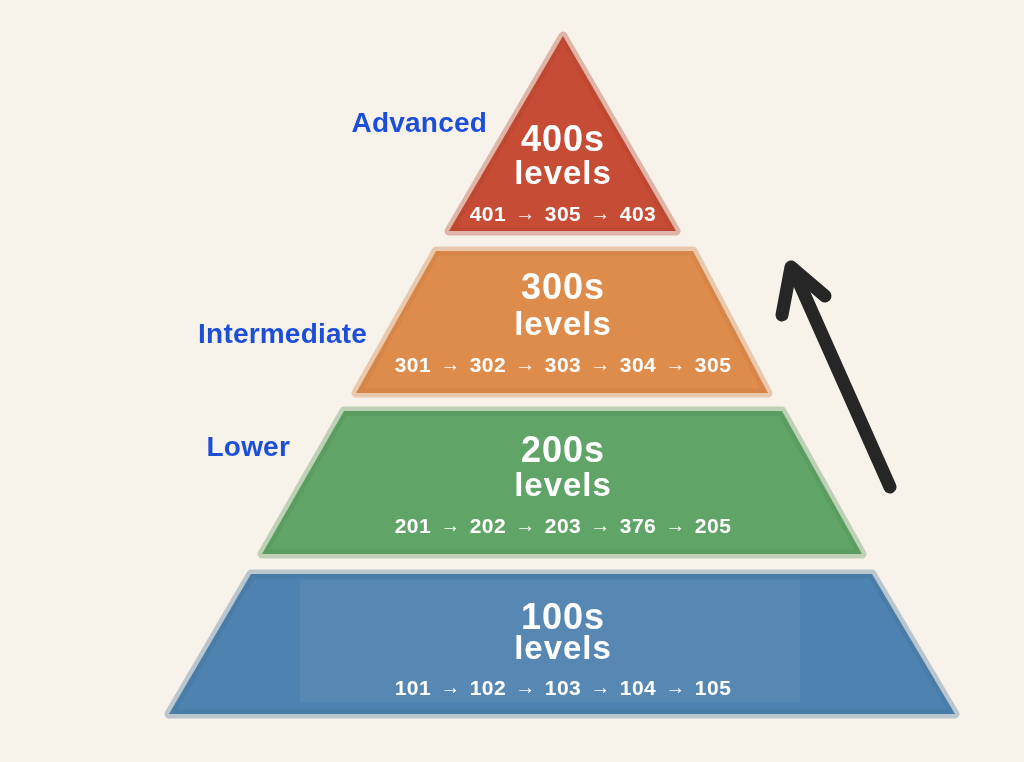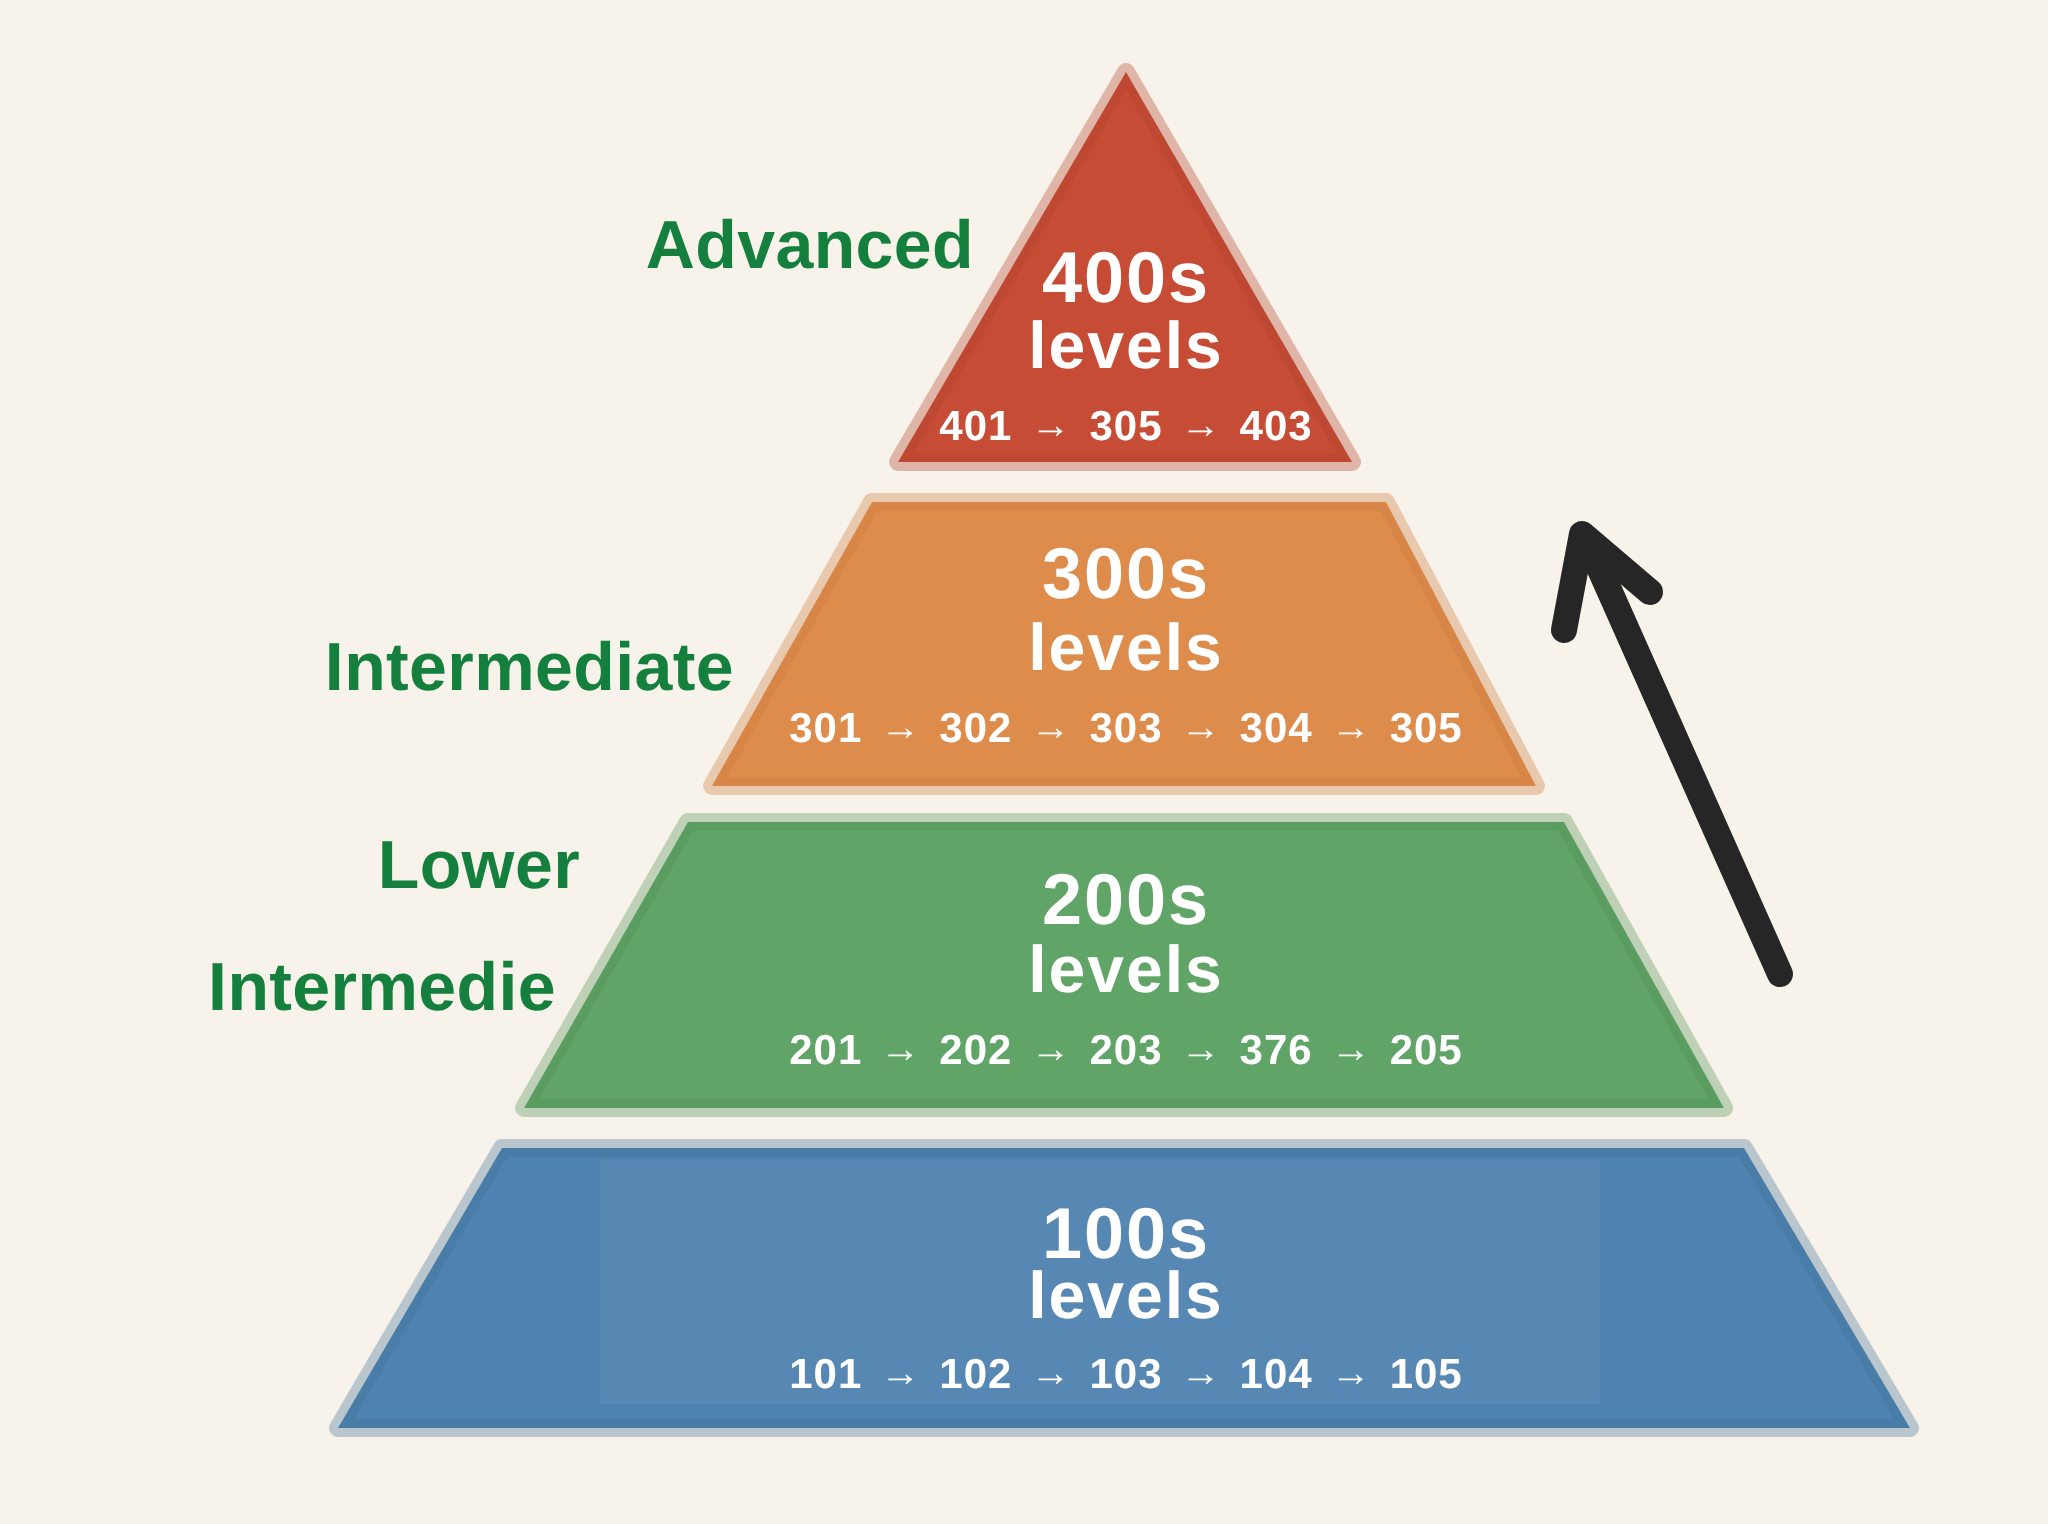--- a/index.html
+++ b/index.html
@@ -5,22 +5,22 @@
   html,body{margin:0;padding:0;}
   body{font-family:"Liberation Sans",sans-serif;}
   #stage{
     position:relative;
     width:1024px;height:762px;
     overflow:hidden;
   }
   #pyramid-svg{position:absolute;left:0;top:0;}
   .side-label{
     position:absolute;
-    color:#15803d;
-    font-size:34px;
+    color:#1d4ed8;
+    font-size:28px;
     font-weight:600;
     letter-spacing:.2px;
     white-space:nowrap;
     line-height:38px;
   }
   .level-text{
     position:absolute;
     left:63px;width:1000px;
     text-align:center;
     color:#ffffff;
@@ -62,22 +62,21 @@
     <g fill="none" stroke-linecap="round" stroke-linejoin="round" stroke-width="13">
       <path d="M 890 487 L 797 278" stroke="#262626"></path>
       <path d="M 782 315 L 791 267 L 825 296" stroke="#262626"></path>
     </g>
   </svg>
 
   <div class="side-label" style="top:104px; right:537px;">Advanced</div>
 
   <div class="side-label" style="top:315px; right:657px;">Intermediate</div>
 
-  <div class="side-label" style="top:414px; right:734px;">Lower</div>
-  <div class="side-label" style="top:475px; right:746px;">Intermedie</div>
+  <div class="side-label" style="top:428px; right:734px;">Lower</div>
 
 
   <div class="level-text level-heading" style="top:120px;">400s</div>
   <div class="level-text level-subheading" style="top:155px;">levels</div>
   <div class="level-text level-seq" style="top:201px;"><span class="seq-num">401</span><span class="seq-arrow">→</span><span class="seq-num">305</span><span class="seq-arrow">→</span><span class="seq-num">403</span></div>
 
   <div class="level-text level-heading" style="top:268px;">300s</div>
   <div class="level-text level-subheading" style="top:306px;">levels</div>
   <div class="level-text level-seq" style="top:352px;"><span class="seq-num">301</span><span class="seq-arrow">→</span><span class="seq-num">302</span><span class="seq-arrow">→</span><span class="seq-num">303</span><span class="seq-arrow">→</span><span class="seq-num">304</span><span class="seq-arrow">→</span><span class="seq-num">305</span></div>
 

